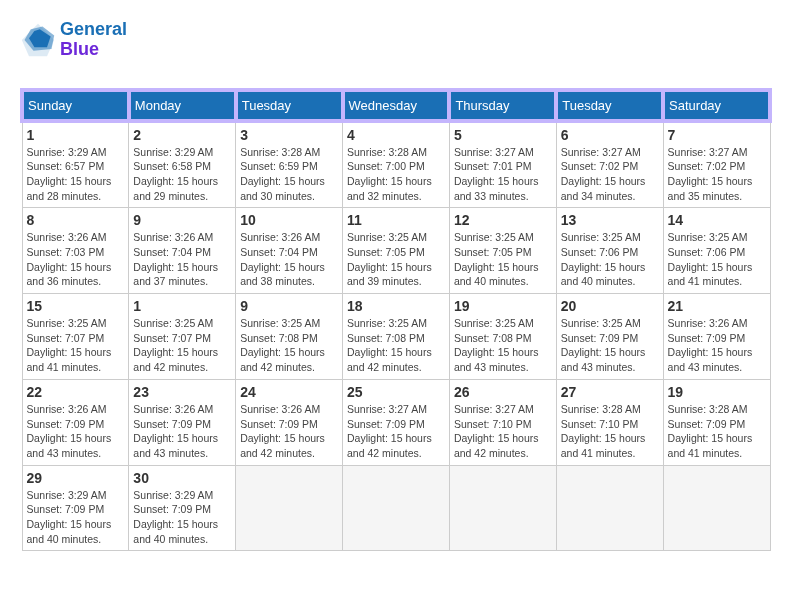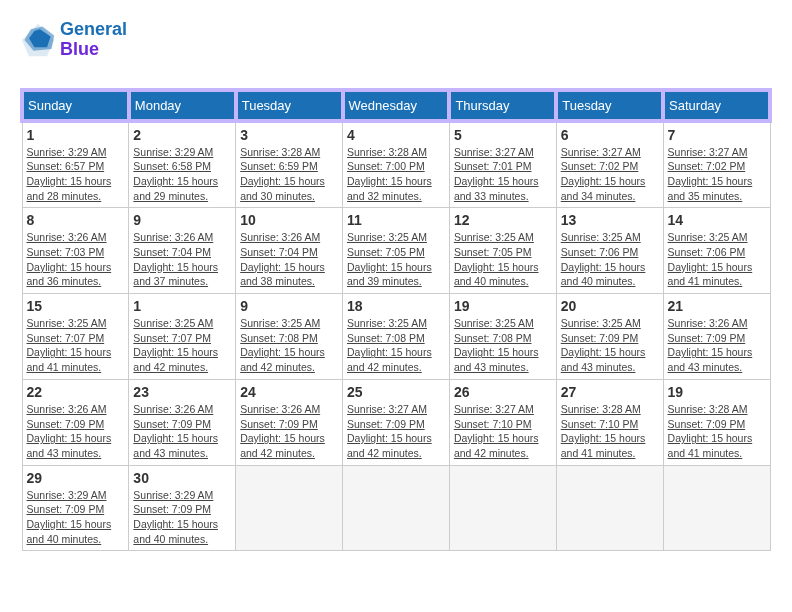--- a/index.html
+++ b/index.html
@@ -75,21 +75,20 @@
       font-size: 14px;
       font-weight: bold;
       color: #333;
       display: block;
       margin-bottom: 2px;
     }
     .day-info {
       color: #444;
       font-size: 10.5px;
       line-height: 1.4;
-      text-decoration: underline;
     }
   </style>
 </head>
 <body>
 
 <div class="header-area">
   <div class="logo">
     <svg class="logo-icon" viewBox="0 0 40 40">
       <polygon points="20,2 38,20 30,38 10,38 2,20" fill="#1a6fb5" opacity="0.15"></polygon>
       <polygon points="25,5 38,15 35,30 15,32 5,20 12,8" fill="#1a6fb5" opacity="0.5"></polygon>

